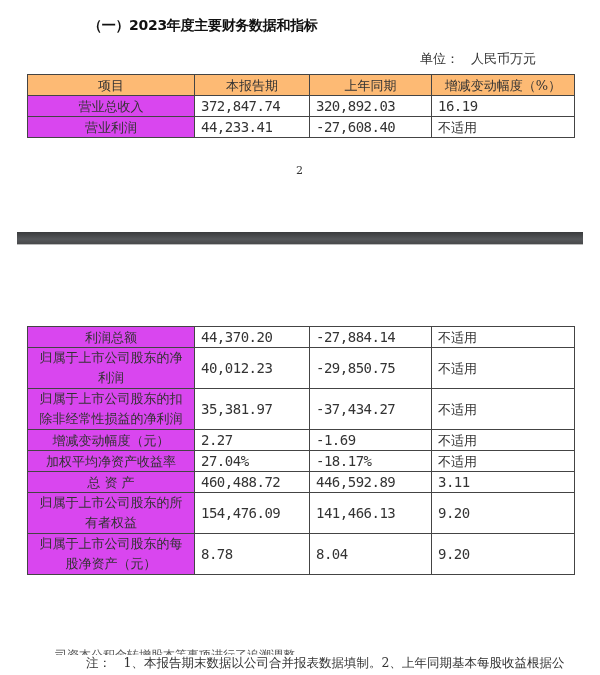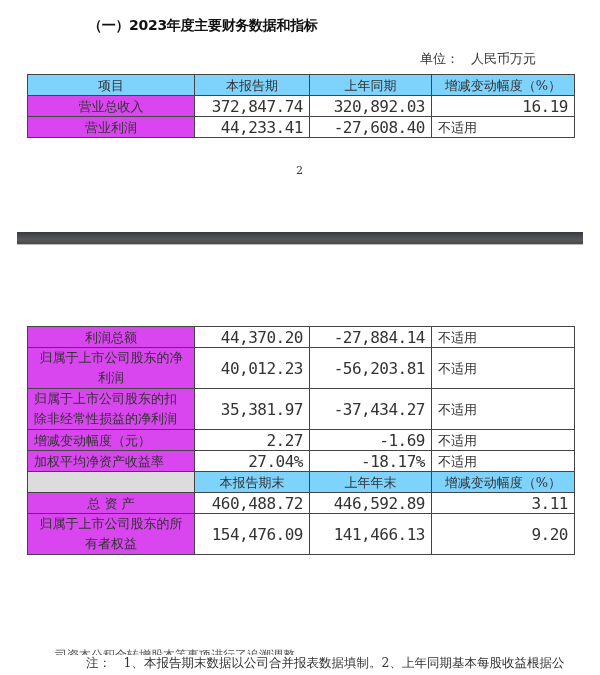--- a/index.html
+++ b/index.html
@@ -19,25 +19,25 @@
   .unit .gap { display: inline-block; width: 12px; }
   table.fin {
     position: absolute; left: 27px; border-collapse: collapse;
     font-size: 13px; color: #333; table-layout: fixed;
   }
   table.fin td {
     border: 1px solid #444; padding: 0 6px; height: 20px; line-height: 19px;
     white-space: nowrap; overflow: hidden;
   }
   table.fin td.label { background: #d946ef; text-align: center; }
-  table.fin td.label.left { text-align: left; }
+  table.fin td.label.left { text-align: center; }
   table.fin td.label.wrap { white-space: normal; line-height: 20px; height: 40px; }
-  table.fin td.num { text-align: right; font-family: "DejaVu Sans Mono", "Liberation Mono", monospace; font-size: 16px; letter-spacing: -0.5px; }
+  table.fin td.num { font-family: "DejaVu Sans Mono", "Liberation Mono", monospace; font-size: 14px; letter-spacing: -0.5px; }
   table.fin td.na { text-align: left; font-family: Liberation Serif, serif; }
-  table.fin tr.head td { background: #7dd3fc; text-align: center; }
+  table.fin tr.head td { background: #fdba74; text-align: center; }
   table.fin tr.head td.blank { background: #dcdcdc; }
   #t1 { top: 74px; }
   #t2 { top: 326px; }
   .pagenum {
     position: absolute; left: 296px; top: 164px; font-size: 11px; color: #333;
   }
   .divider {
     position: absolute; left: 17px; top: 232px; width: 566px; height: 12px;
     background: linear-gradient(#3a3b3d, #55575a 60%, #48494b);
     border-bottom: 1px solid #bbb;
@@ -99,56 +99,56 @@
   <tbody>
       <tr>
     <td class="label">利润总额</td>
     <td class="num">44,370.20</td>
     <td class="num">-27,884.14</td>
     <td class="na">不适用</td>
   </tr>
   <tr>
     <td class="label wrap">归属于上市公司股东的净利润</td>
     <td class="num">40,012.23</td>
-    <td class="num">-56,203.81</td>
+    <td class="num">-29,850.75</td>
     <td class="na">不适用</td>
   </tr>
   <tr>
     <td class="label wrap left">归属于上市公司股东的扣除非经常性损益的净利润</td>
     <td class="num">35,381.97</td>
     <td class="num">-37,434.27</td>
     <td class="na">不适用</td>
   </tr>
   <tr>
     <td class="label left">增减变动幅度（元）</td>
     <td class="num">2.27</td>
     <td class="num">-1.69</td>
     <td class="na">不适用</td>
   </tr>
   <tr>
     <td class="label left">加权平均净资产收益率</td>
     <td class="num">27.04%</td>
     <td class="num">-18.17%</td>
     <td class="na">不适用</td>
   </tr>
-  <tr class="head">
-    <td class="blank"></td>
-    <td>本报告期末</td>
-    <td>上年年末</td>
-    <td>增减变动幅度（%）</td>
-  </tr>
   <tr>
     <td class="label">总 资 产</td>
     <td class="num">460,488.72</td>
     <td class="num">446,592.89</td>
     <td class="num">3.11</td>
   </tr>
   <tr>
     <td class="label wrap">归属于上市公司股东的所有者权益</td>
     <td class="num">154,476.09</td>
     <td class="num">141,466.13</td>
     <td class="num">9.20</td>
   </tr>
+  <tr>
+    <td class="label wrap">归属于上市公司股东的每股净资产（元）</td>
+    <td class="num">8.78</td>
+    <td class="num">8.04</td>
+    <td class="num">9.20</td>
+  </tr>
 </tbody>
   </table>
 
 <div class="note">注：　1、本报告期末数据以公司合并报表数据填制。2、上年同期基本每股收益根据公</div>
 <div class="note-clip"><span>司资本公积金转增股本等事项进行了追溯调整</span></div>
 
 </body></html>

